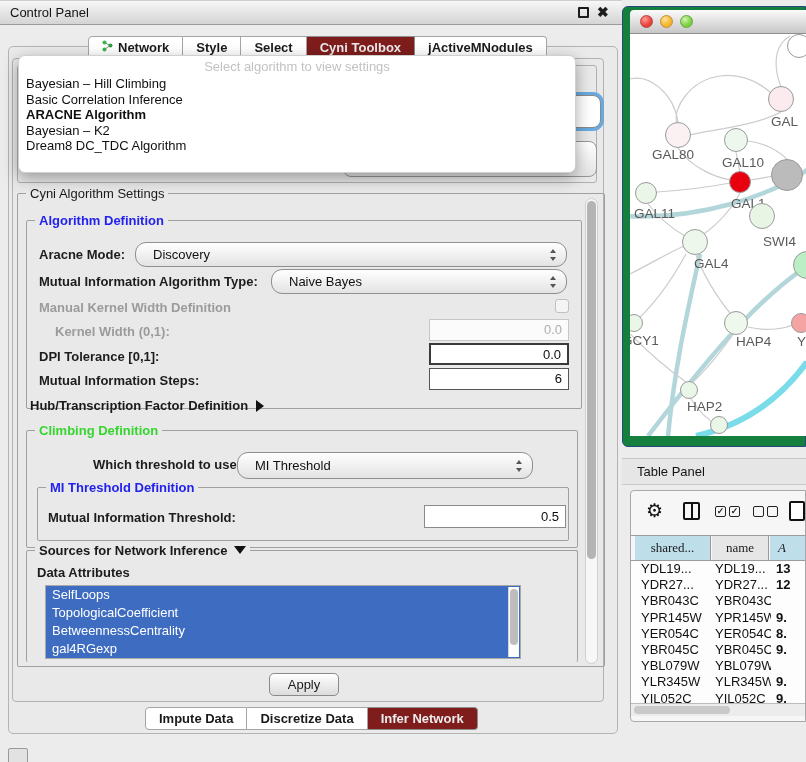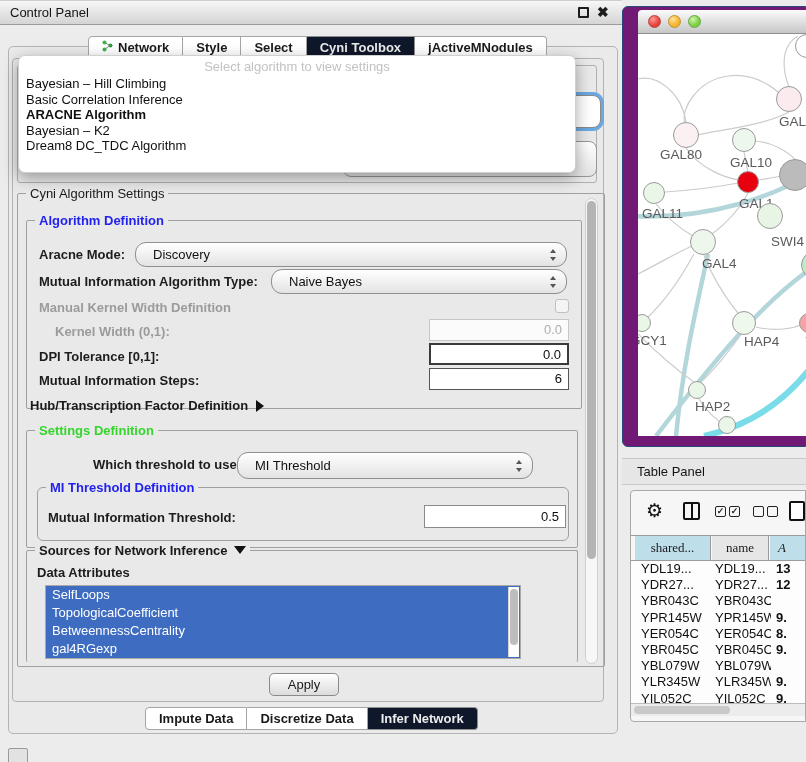--- a/index.html
+++ b/index.html
@@ -19,21 +19,21 @@
   .panel-inner { position:absolute; left:12px; top:58px; width:592px; height:644px;
     background:#e9e9e9; border:1px solid #b2b2b2; border-radius:4px; }
 
   .tabbar { position:absolute; display:flex; }
   .tabbar.top { left:88px; top:36px; }
   .tabbar.bottom { left:145px; top:707px; }
   .tab { background:#fff; border:1px solid #a5a5a5; border-left:none; padding:0 13px; height:23px; line-height:22px;
     font-weight:700; font-size:13px; color:#1a1a1a; cursor:pointer; display:flex; align-items:center; gap:5px; }
   .tab:first-child { border-left:1px solid #a5a5a5; border-radius:4px 0 0 4px; }
   .tab:last-child { border-radius:0 4px 4px 0; }
-  .tab.selected { background:#0f172a; color:#ececec; border-color:#8d8d8d; }
+  .tab.selected { background:#7f1d1d; color:#ececec; border-color:#8d8d8d; }
 
   
   .frag-group { position:absolute; left:4px; top:6px; width:580px; height:118px; border:1px solid #b0b0b0; border-radius:3px; }
   .frag-combo-blue { position:absolute; left:330px; top:36px; width:258px; height:33px; background:#fff;
     border:1px solid #8a8a8a; border-radius:8px; box-shadow:0 0 0 3px #6aa9e0; }
   .frag-combo-gray { position:absolute; left:330px; top:82px; width:254px; height:36px;
     background:linear-gradient(#ffffff,#e4e4e4); border:1px solid #979797; border-radius:8px; }
 
   
   .dropdown { position:absolute; left:18px; top:55px; width:558px; height:118px; background:#ffffff;
@@ -69,37 +69,37 @@
   .field.mid { border:1.5px solid #555; }
   .field.plain { border:1px solid #8a8a8a; }
 
   .checkbox { position:absolute; width:14px; height:14px; background:#f4f4f4; border:1px solid #c0c0c0; border-radius:3px; cursor:pointer; }
 
   .hub-row { position:absolute; left:12px; top:204px; font-weight:700; font-size:13px; cursor:pointer; }
   .tri-right { display:inline-block; margin-left:8px; width:0; height:0; border-top:6px solid transparent; border-bottom:6px solid transparent; border-left:8px solid #111; vertical-align:-2px; }
   .tri-down { display:inline-block; margin-left:6px; width:0; height:0; border-left:6px solid transparent; border-right:6px solid transparent; border-top:8px solid #111; vertical-align:1px; }
 
   .threshold-group { left:8px; top:236px; width:552px; height:118px; }
-  .mi-group { left:10px; top:56px; width:532px; height:54px;border-radius:6px; }
+  .mi-group { left:10px; top:56px; width:532px; height:54px; }
   .sources-group { left:8px; top:356px; width:552px; height:112px; border-bottom:none; }
 
   .attr-list { position:absolute; left:18px; top:34px; width:476px; height:74px; background:#0ea5e9; border:1px solid #a9a9a9; overflow:hidden; }
   .attr-item { height:18px; line-height:18px; padding-left:6px; font-size:13px; color:#111; cursor:pointer; }
   .attr-item.selected { background:#3e6cc1; color:#fff; }
   .attr-scroll { position:absolute; right:1px; top:1px; width:11px; height:70px; background:#fdfdfd; border-left:1px solid #d5d5d5; }
   .attr-scroll .thumb { position:absolute; left:1px; top:2px; width:8px; height:56px; background:#bdbdbd; border-radius:4px; cursor:pointer; }
 
   .apply-btn { position:absolute; left:256px; top:614px; width:70px; height:23px; background:linear-gradient(#ffffff,#dcdcdc);
     border:1px solid #8a8a8a; border-radius:5px; font-size:13px; text-align:center; line-height:21px; cursor:pointer; }
 
   .mini-icon { position:absolute; left:8px; top:748px; width:20px; height:16px; background:#e2e2e2; border:1px solid #9a9a9a; border-radius:2px; cursor:pointer; }
 
   
-  .net-window { position:absolute; left:622px; top:6px; width:184px; height:441px; background:#701a75;
-    border:1px solid #26497c; border-radius:6px 0 0 6px; padding:3px 0 0 15px; }
+  .net-window { position:absolute; left:622px; top:6px; width:184px; height:441px; background:#15803d;
+    border:1px solid #26497c; border-radius:6px 0 0 6px; padding:3px 0 0 7px; }
   .net-titlebar { width:177px; height:24px; background:linear-gradient(#fbfbfb,#c7c7c7); border-bottom:1px solid #8f8f8f; border-radius:4px 0 0 0; position:relative; }
   .tl { position:absolute; top:5px; width:13px; height:13px; border-radius:50%; cursor:pointer; }
   .tl.red { left:10px; background:radial-gradient(circle at 35% 30%, #ff9d96, #e8403a 60%); border:1px solid #b5443c; }
   .tl.yellow { left:30px; background:radial-gradient(circle at 35% 30%, #ffe49a, #f4b32c 60%); border:1px solid #c0902c; }
   .tl.green { left:50px; background:radial-gradient(circle at 35% 30%, #d2f3ae, #7ccf41 60%); border:1px solid #60a839; }
   .net-canvas { position:relative; width:177px; height:402px; background:#ffffff; overflow:hidden; }
   .net-node { position:absolute; border:1.5px solid #9a9a9a; border-radius:50%; cursor:pointer; }
   .net-label { position:absolute; font-size:13.5px; color:#5a5a5a; white-space:nowrap; }
 
   
@@ -207,21 +207,21 @@
 
         <span class="row-label" style="left:12px;top:152px;">Mutual Information Steps:</span>
         <div class="field mid" style="left:402px;top:147px;width:140px;">6</div>
       </div>
 
       <div class="hub-row">
         <span>Hub/Transcription Factor Definition</span><span class="tri-right"></span>
       </div>
 
       <div class="group threshold-group">
-        <span class="group-label green-label">Settings Definition</span>
+        <span class="group-label green-label">Climbing Definition</span>
 
         <span class="row-label" style="left:66px;top:26px;">Which threshold to use:</span>
         <div class="combo" style="left:210px;top:21px;width:296px;height:27px;line-height:25px;">
           <span>MI Threshold</span>
           <span class="stepper">
               <span class="up"></span>
               <span class="dn"></span>
             </span>
         </div>
 

